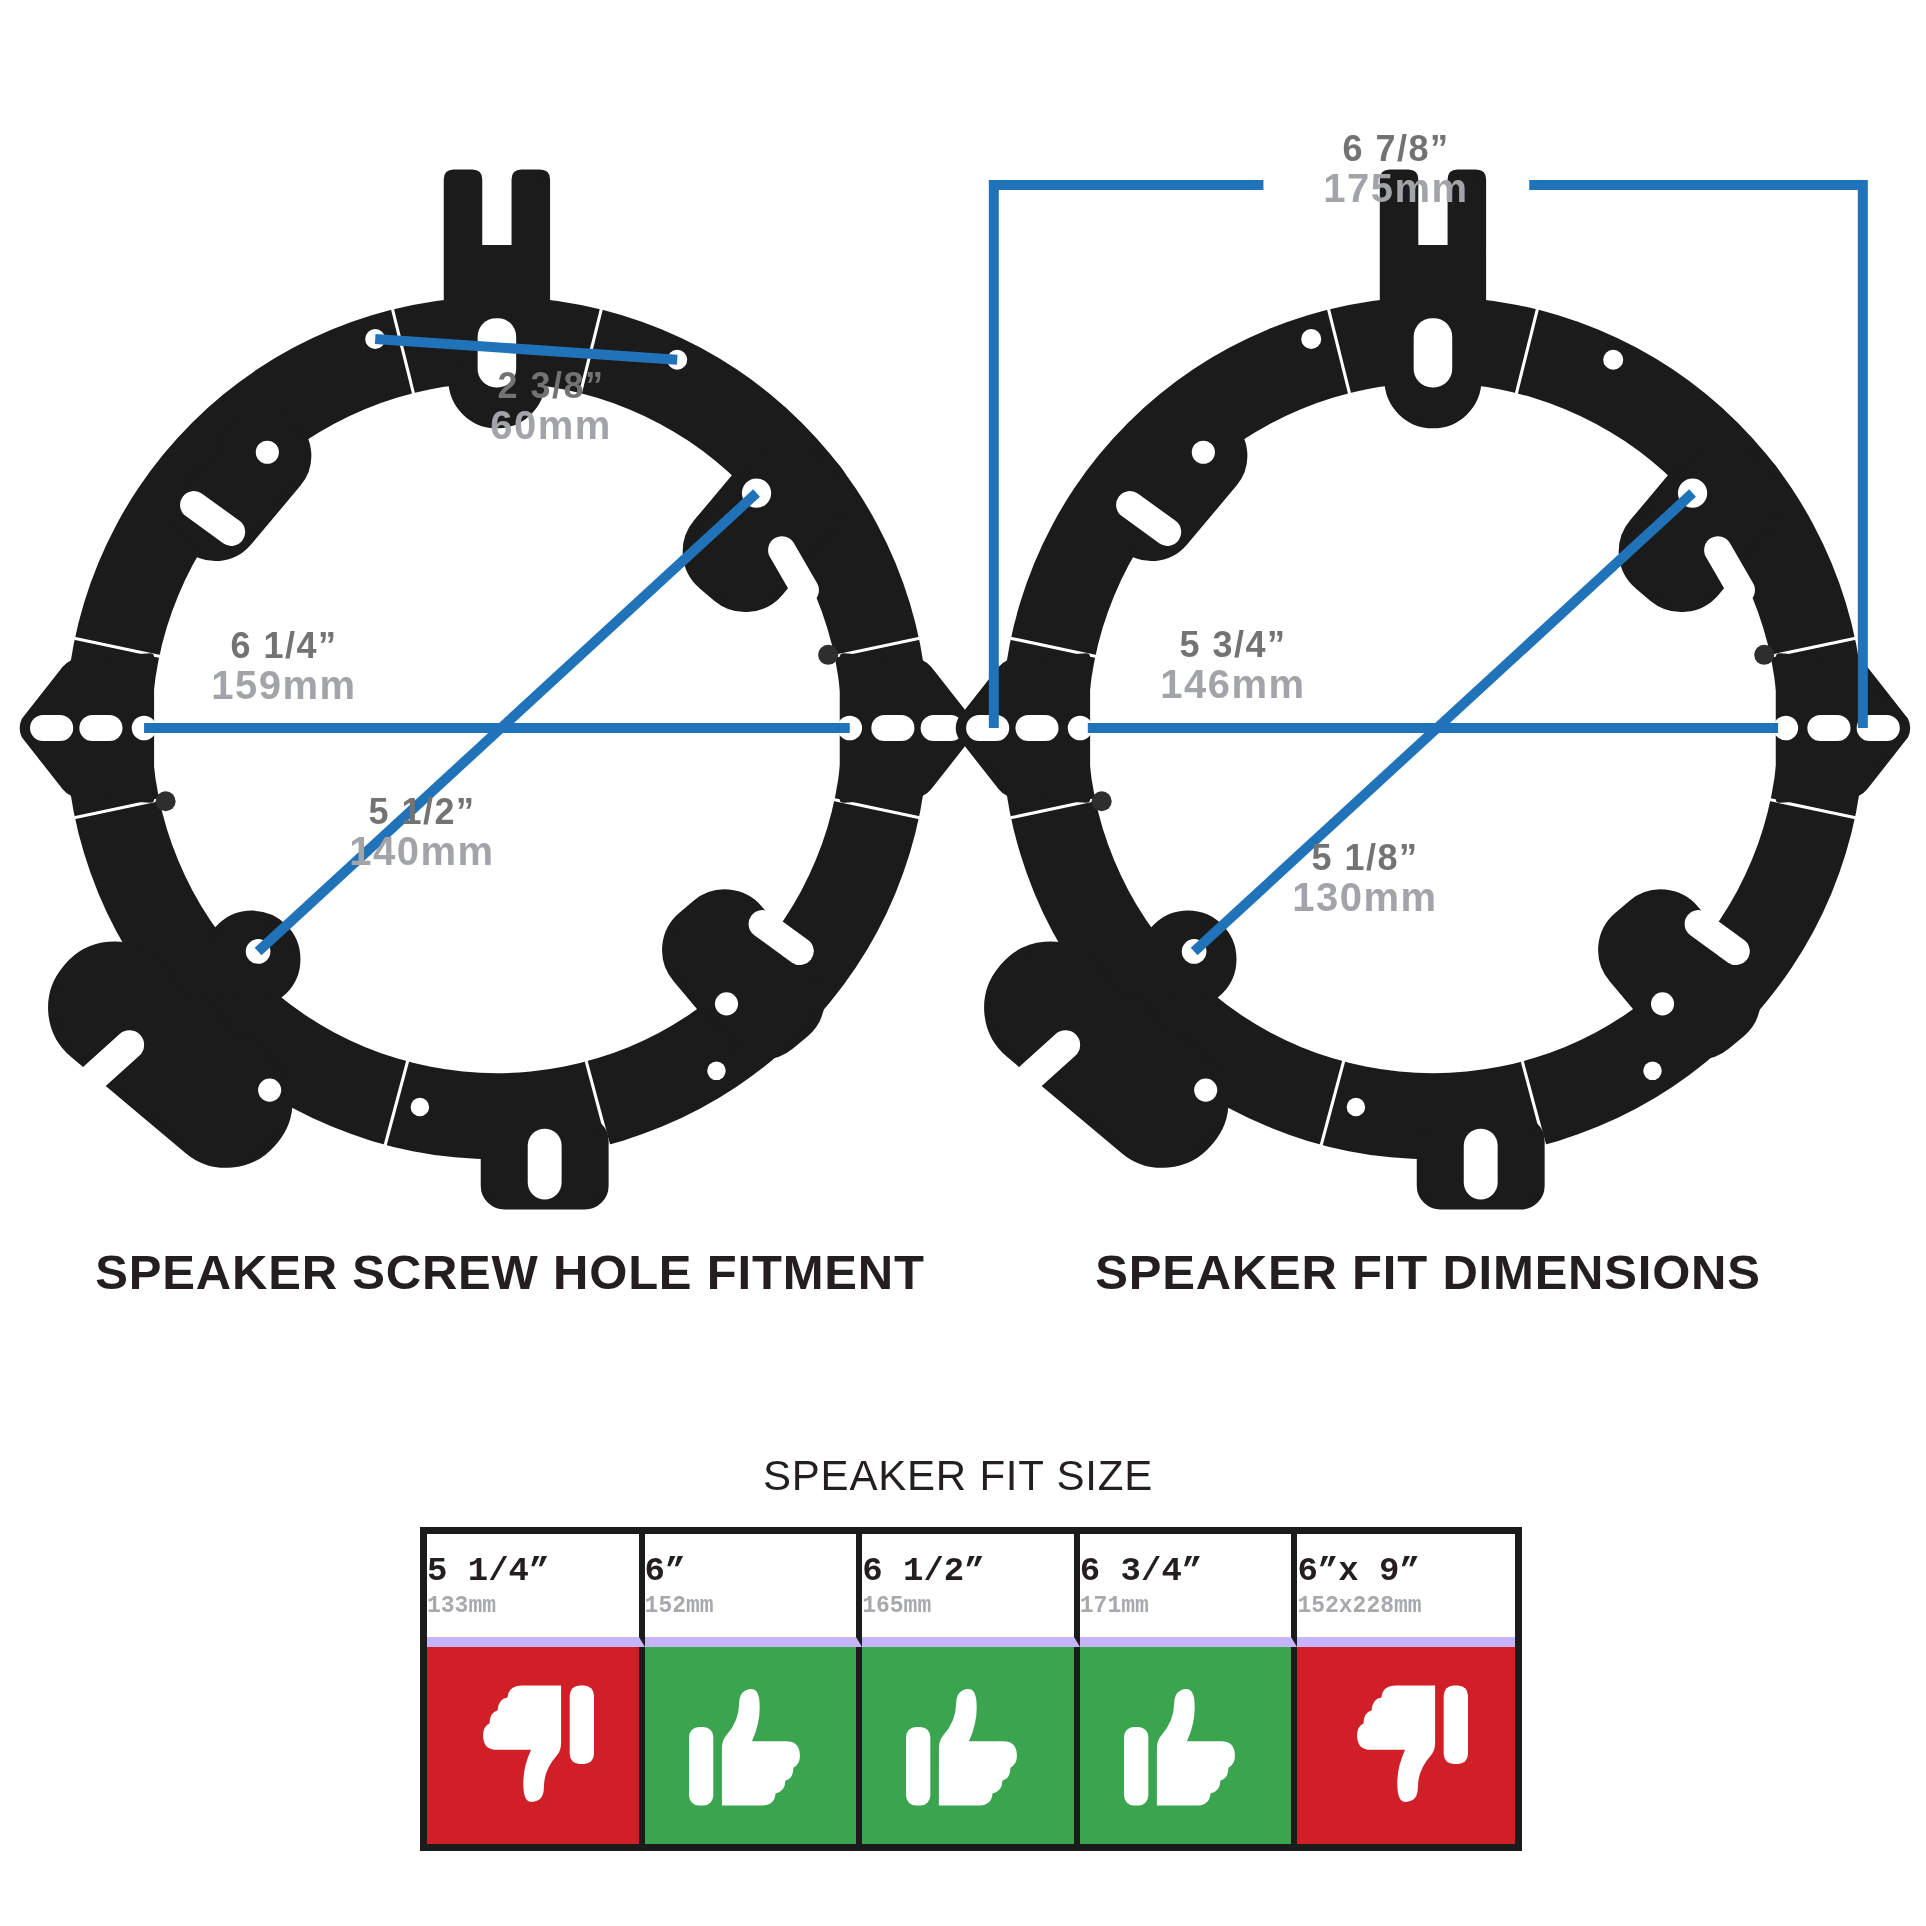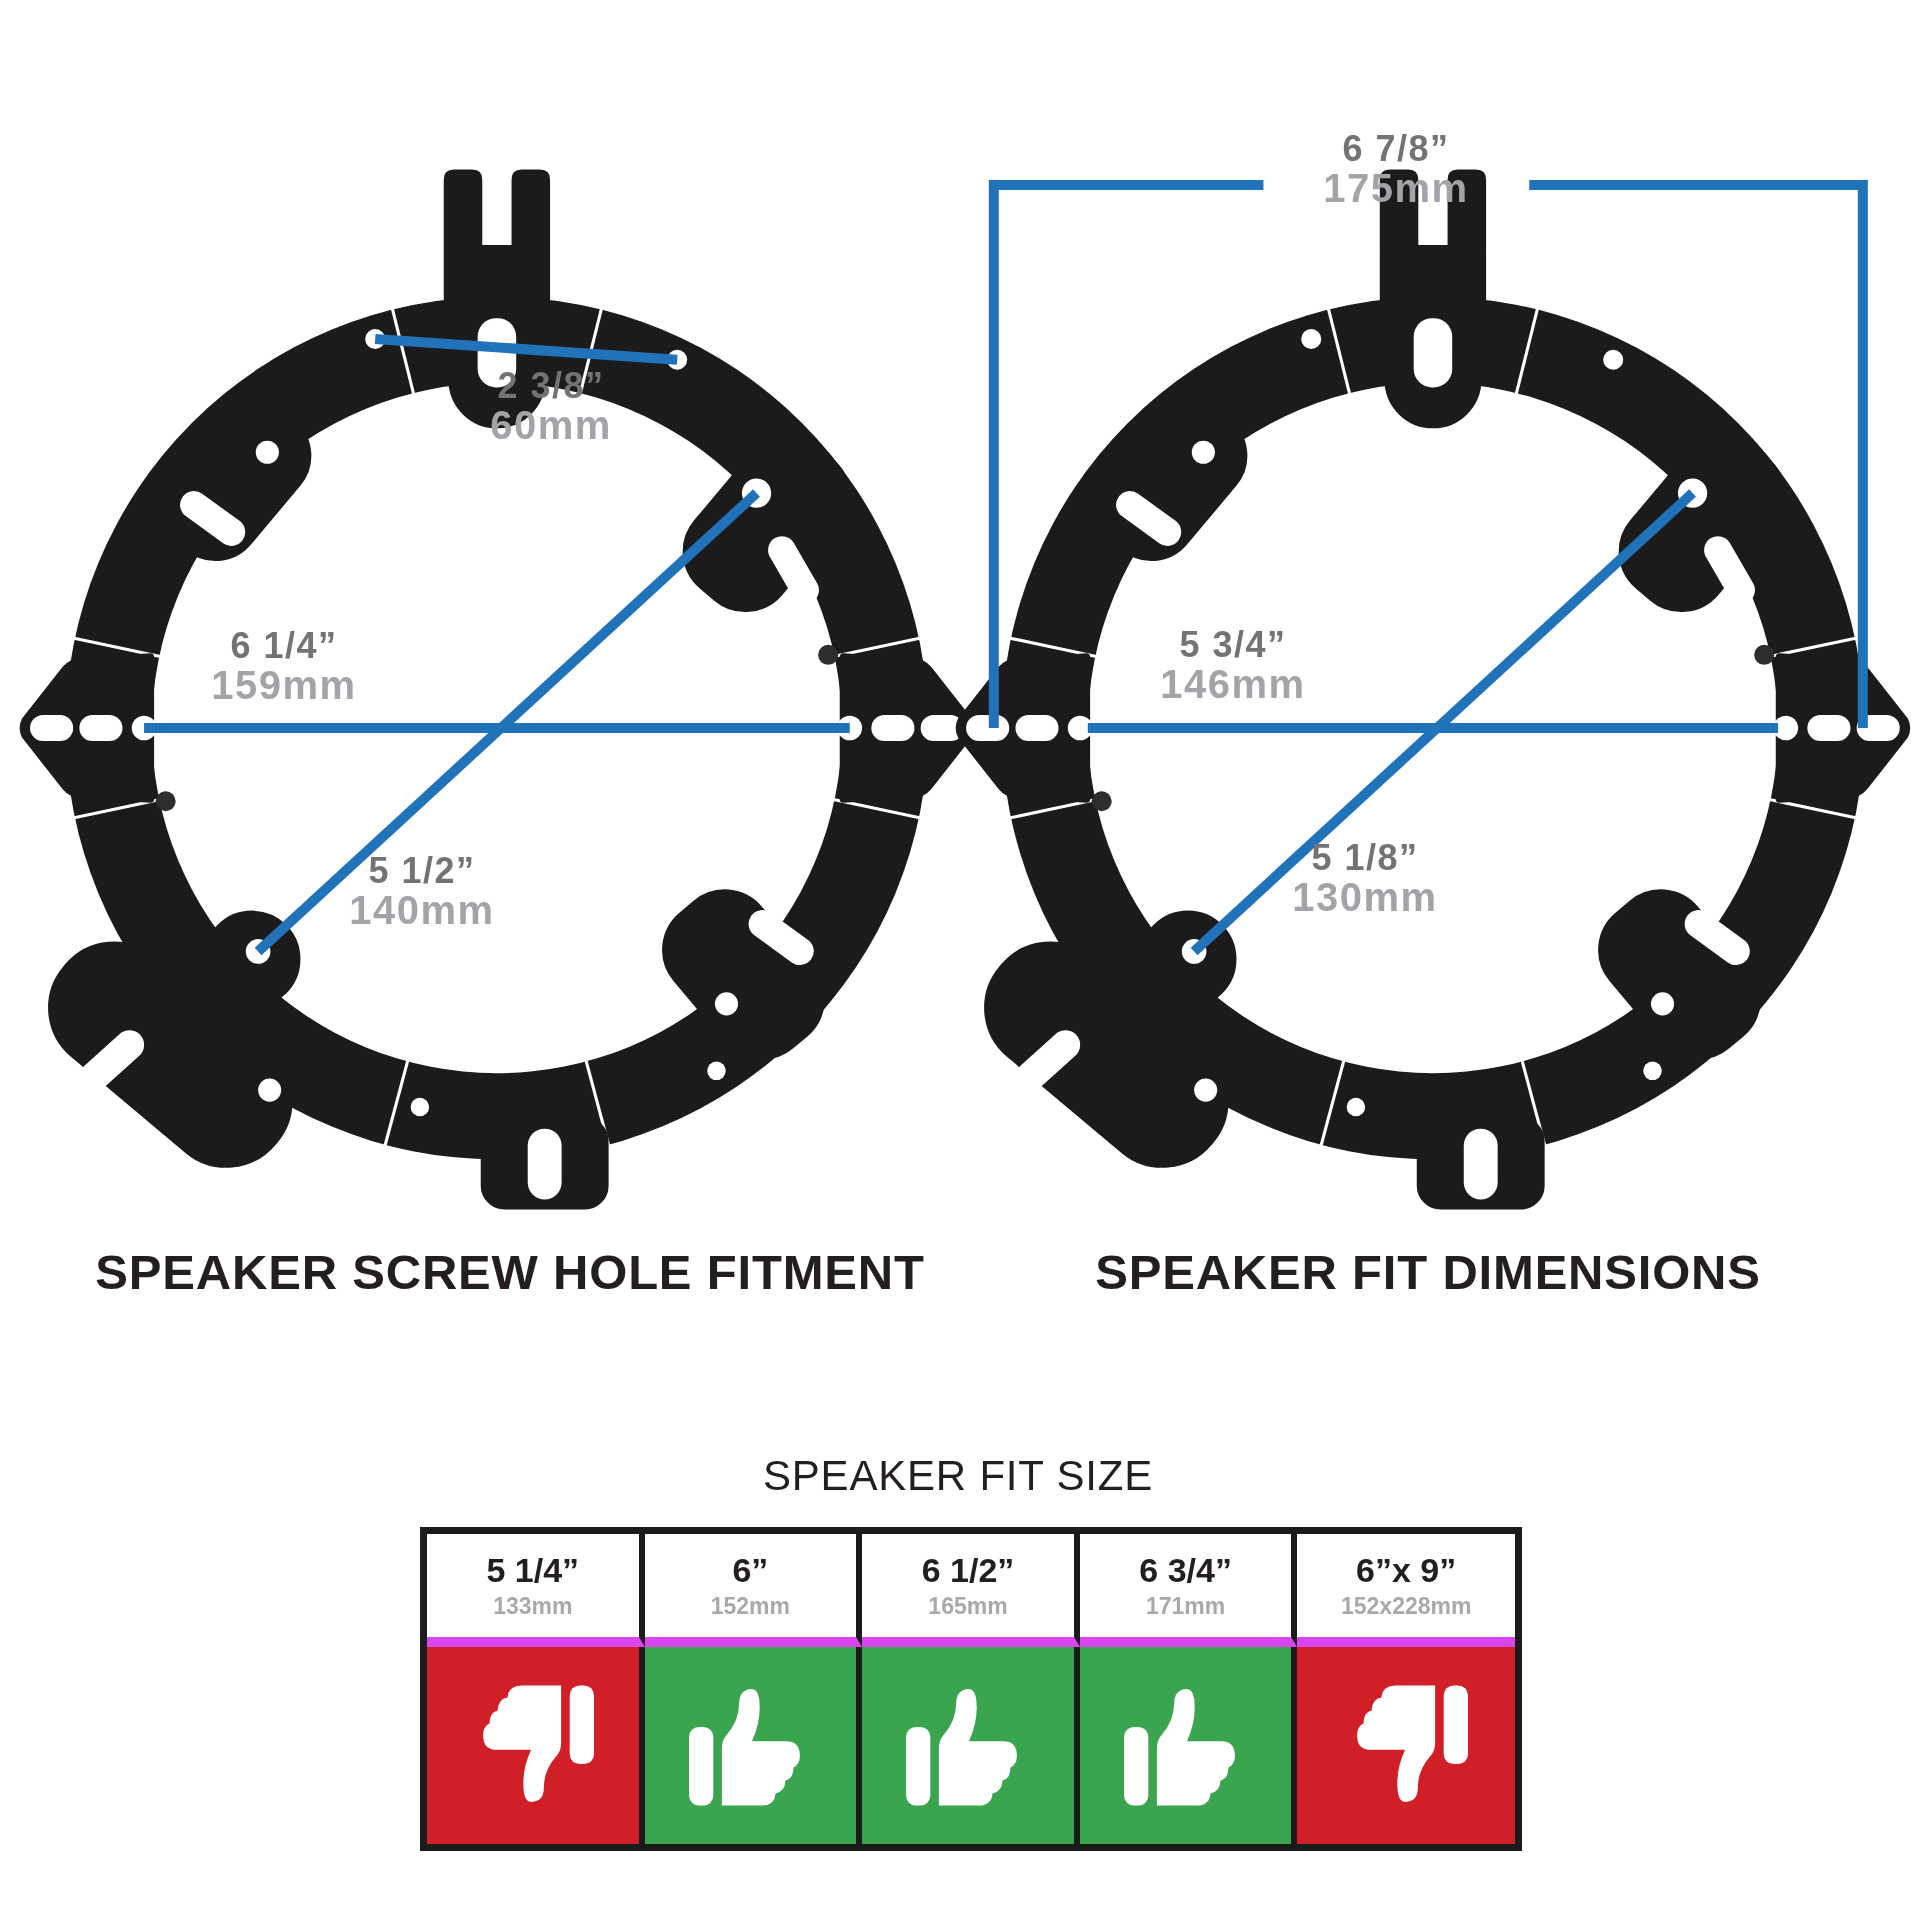--- a/index.html
+++ b/index.html
@@ -16,22 +16,22 @@
   .caption{position:absolute;transform:translate(-50%,-50%);font-weight:bold;font-size:49px;
     color:#231F20;white-space:nowrap;letter-spacing:0.8px;}
   .tbl-title{position:absolute;transform:translate(-50%,-50%);font-weight:normal;font-size:42px;
     color:#231F20;white-space:nowrap;letter-spacing:0.8px;}
   .fit-table{
     position:absolute;left:420px;top:1527px;width:1102px;height:324px;box-sizing:border-box;
     border:7px solid #1B1B1B;display:grid;grid-template-columns:repeat(5,1fr);
     grid-template-rows:113px 1fr;background:#fff;
   }
   .fit-head{
-    background:#FFFFFF;border-right:6.2px solid #1B1B1B;border-bottom:10px solid #d946ef;
-    display:flex;flex-direction:column;align-items:center;justify-content:center;gap:3.1px;
+    background:#FFFFFF;border-right:6.2px solid #1B1B1B;border-bottom:10px solid #c4b5fd;
+    display:flex;flex-direction:column;justify-content:center;gap:3.1px;font-family:Liberation Mono, monospace;
   }
   .fit-head.last{border-right:none;}
   .fit-head .size{font-size:34px;font-weight:bold;color:#231F20;letter-spacing:0px;}
   .fit-head .mmv{font-size:23px;font-weight:bold;color:#A7A9AC;letter-spacing:0px;}
   .fit-cell{display:flex;align-items:center;justify-content:center;border-right:6.2px solid #1B1B1B;}
   .fit-cell.last{border-right:none;}
   .cell-no{background:#D01F27;}
   .cell-yes{background:#3AA44F;}
   .thumb{width:143px;height:143px;fill:#FFFFFF;}
   .cell-no .thumb{transform:rotate(180deg);}
@@ -141,21 +141,21 @@
   </svg>
 
   <div class="dim" style="left:551px;top:407px;">
     <div class="in">2 3/8”</div>
     <div class="mm">60mm</div>
   </div>
   <div class="dim" style="left:284px;top:667px;">
     <div class="in">6 1/4”</div>
     <div class="mm">159mm</div>
   </div>
-  <div class="dim" style="left:422px;top:892px;">
+  <div class="dim" style="left:422px;top:833px;">
     <div class="in">5 1/2”</div>
     <div class="mm">140mm</div>
   </div>
 
   <div class="dim" style="left:1396px;top:170px;">
     <div class="in">6 7/8”</div>
     <div class="mm">175mm</div>
   </div>
   <div class="dim" style="left:1233px;top:666px;">
     <div class="in">5 3/4”</div>

